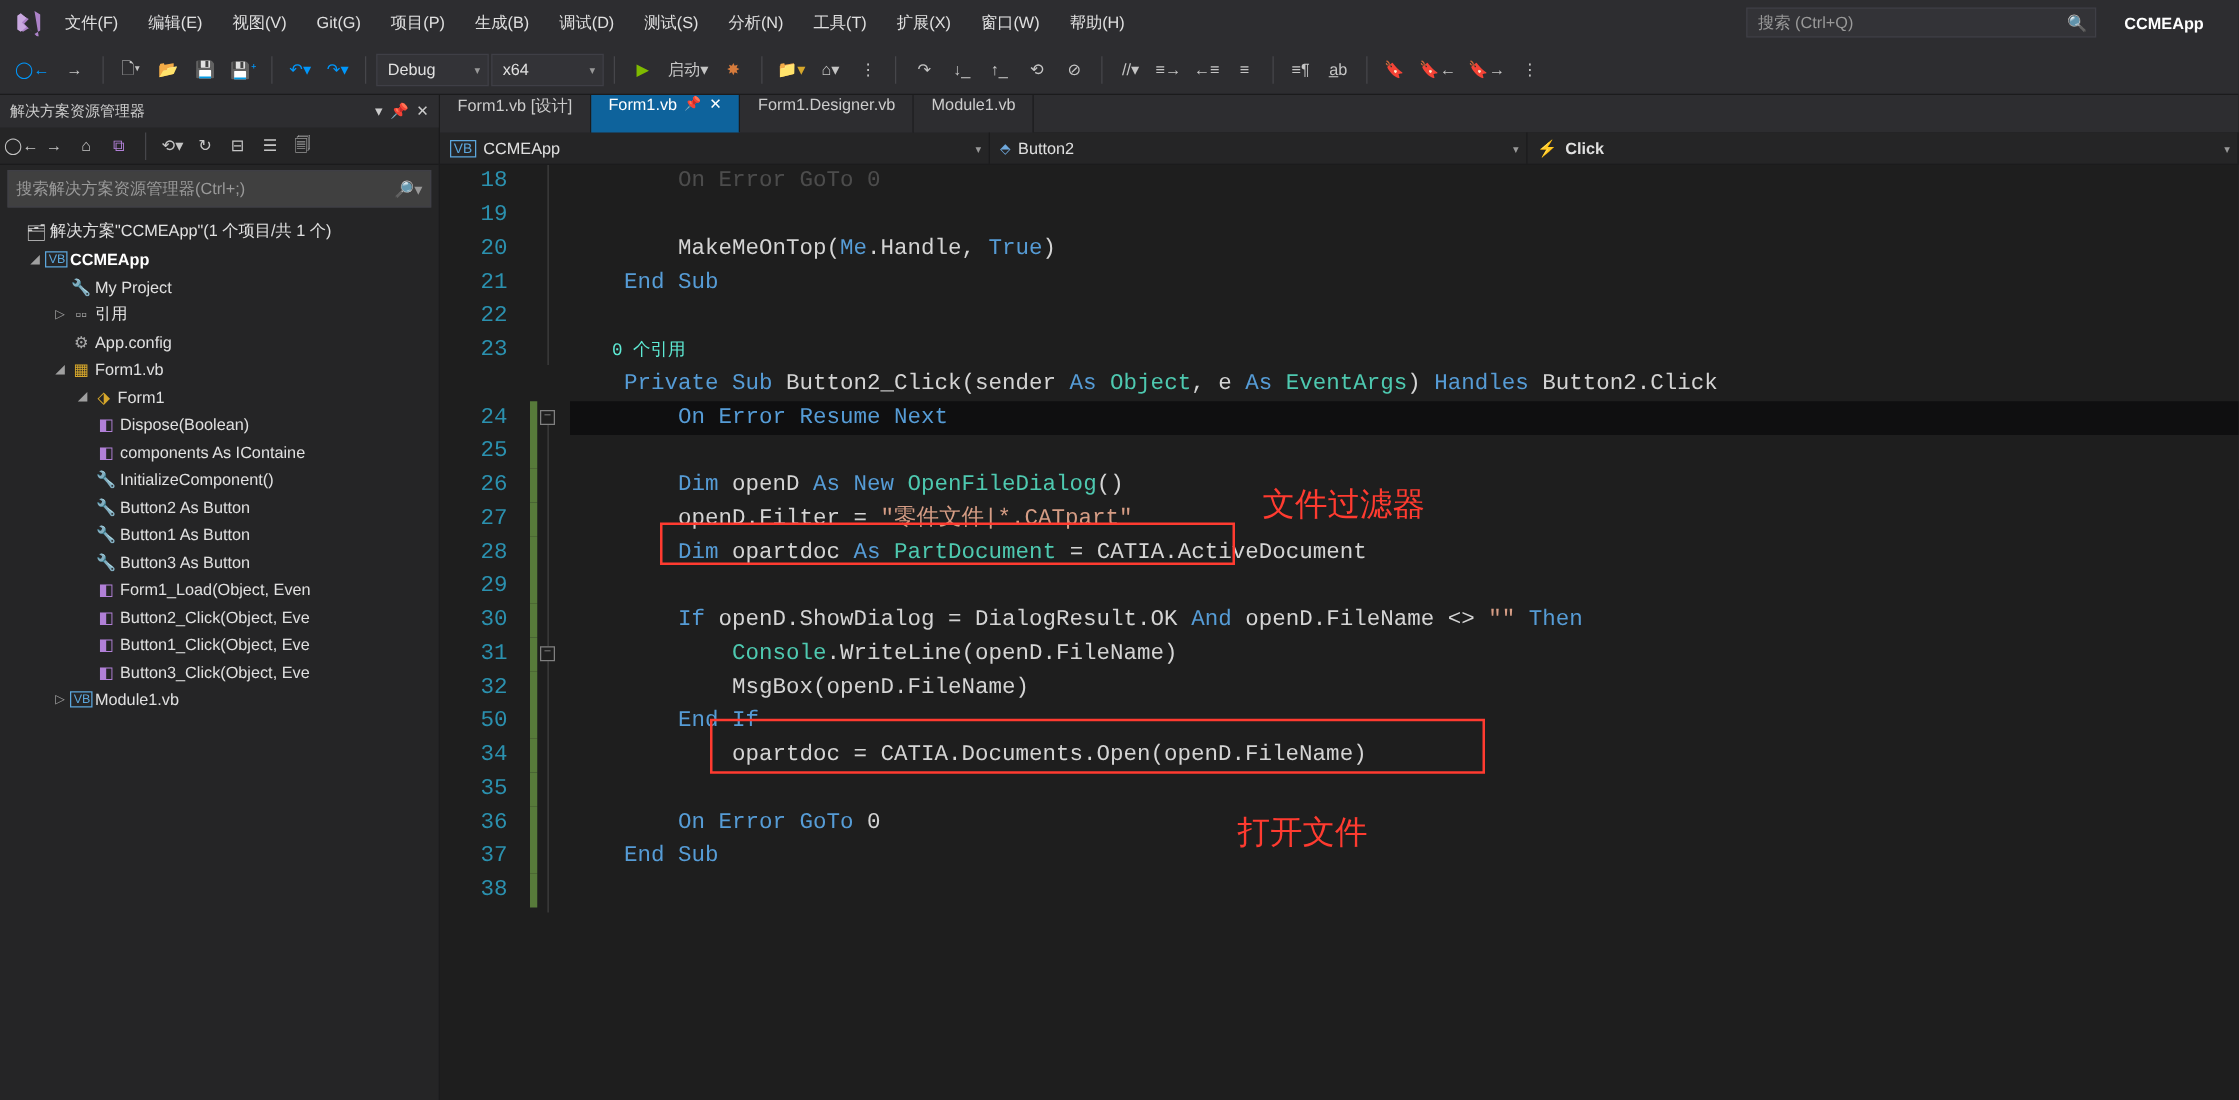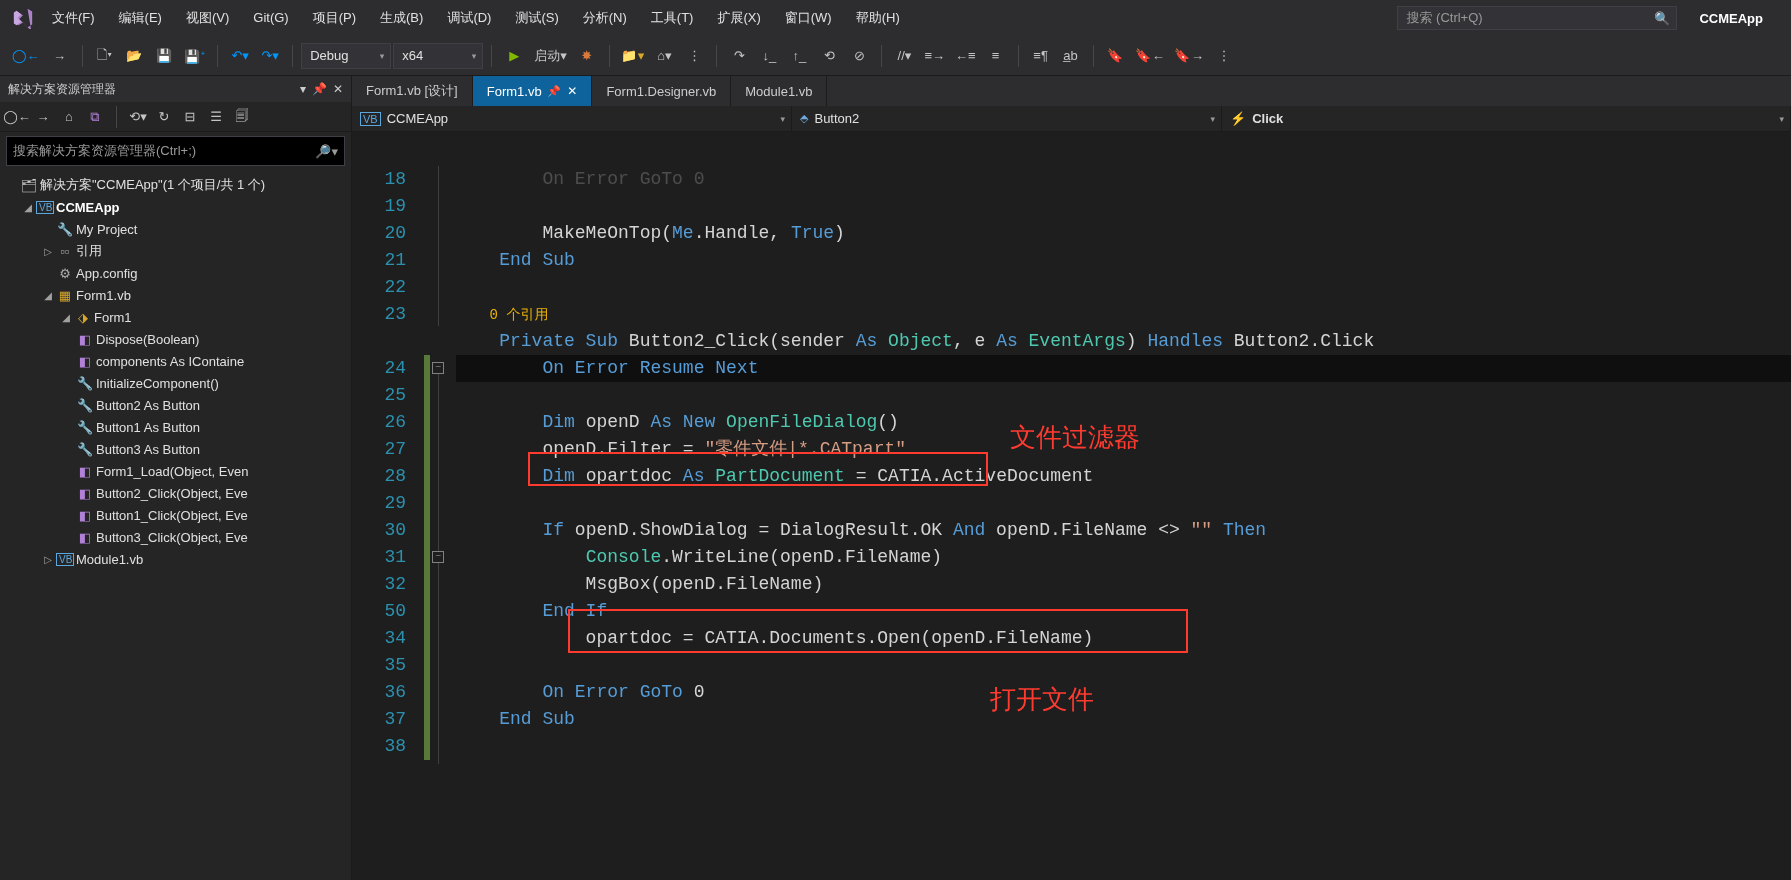--- a/index.html
+++ b/index.html
@@ -23,65 +23,65 @@
 
 
 .main { display:flex; height:calc(100% - 76px); }
 
 
 .sidepanel { width:352px; background:#252526; border-right:1px solid #1b1b1c; display:flex; flex-direction:column; }
 .sp-titlebar { height:26px; background:#2d2d30; display:flex; align-items:center; padding:0 8px; color:#ccc; font-size:12px; }
 .sp-titlebar .sp-icons { margin-left:auto; display:flex; gap:6px; }
 .sp-toolbar { height:30px; display:flex; align-items:center; padding:0 6px; gap:4px; border-bottom:1px solid #1b1b1c; }
 .sp-tool { width:22px; height:22px; display:flex; align-items:center; justify-content:center; color:#c5c5c5; }
-.sp-search { height:30px; background:#000000; border:1px solid #3f3f46; margin:4px 6px; display:flex; align-items:center; padding:0 6px; color:#999; position:relative; }
+.sp-search { height:30px; background:#404040; border:1px solid #3f3f46; margin:4px 6px; display:flex; align-items:center; padding:0 6px; color:#999; position:relative; }
 .sp-search .mag { position:absolute; right:6px; }
 .tree { flex:1; overflow:auto; padding:4px 0; }
 .tree-row { display:flex; align-items:center; height:22px; padding-left:4px; white-space:nowrap; }
 .tree-exp { width:16px; text-align:center; color:#a0a0a0; font-size:10px; }
 .tree-icon { width:18px; text-align:center; margin-right:2px; }
 .tree-label { color:#e0e0e0; }
 .tree-label.bold { font-weight:bold; color:#fff; }
 .ind-1{padding-left:20px;} .ind-2{padding-left:40px;} .ind-3{padding-left:58px;} .ind-4{padding-left:76px;}
 .ico-sln{color:#d0d0d0;} .ico-vb{color:#5ca7dd; font-size:10px; border:1px solid #5ca7dd; padding:0 2px;}
 .ico-wrench{color:#aaa;} .ico-ref{color:#aaa;} .ico-cfg{color:#aaa;}
 .ico-form{color:#d6a72b;} .ico-method{color:#b180d7;}
 
 
 .editor { flex:1; display:flex; flex-direction:column; background:#1e1e1e; }
 .tabs { height:30px; background:#2d2d30; display:flex; align-items:flex-end; }
-.tab { height:30px; padding:0 14px; display:flex; align-items:center; color:#ccc; background:#2d2d30; border-right:1px solid #1b1b1c; position:relative; gap:6px;}
+.tab { height:30px; padding:0 14px; display:flex; align-items:flex-start; color:#ccc; background:#2d2d30; border-right:1px solid #1b1b1c; position:relative; gap:6px;}
 .tab.active { background:#0e639c; color:#fff; }
 .tab .pin { font-size:11px; }
 .tab .x { font-size:12px; }
 
 .navbar { height:26px; background:#252526; border-bottom:1px solid #1b1b1c; display:flex; }
 .nav-combo { flex:1; display:flex; align-items:center; padding:0 8px; border-right:1px solid #1b1b1c; position:relative; color:#e0e0e0; }
 .nav-combo .caret { position:absolute; right:6px; font-size:9px; color:#999; }
 .nav-combo .bolt { color:#f0c040; margin-right:6px; }
 .nav-combo .ico { margin-right:6px; font-size:11px; }
 
-.code { flex:1; display:flex; font-family:Consolas,"Courier New",monospace; font-size:18px; line-height:27px; position:relative;margin-top:34px; }
+.code { flex:1; display:flex; font-family:Consolas,"Courier New",monospace; font-size:18px; line-height:27px; position:relative; }
 .gutter { width:72px; background:#1e1e1e; color:#2b91af; text-align:right; padding:0 18px 0 0; }
 .gutter .ln { height:27px; }
 .changebar { width:6px; background:#1e1e1e; }
 .changebar .cb { height:27px; width:6px; }
 .cb.g { background:#577a3a; }
 .foldcol { width:20px; background:#1e1e1e; position:relative; }
 .fold { position:absolute; left:2px; width:12px; height:12px; border:1px solid #808080; color:#808080; font-size:10px; line-height:10px; text-align:center; background:#1e1e1e; }
 .foldline { position:absolute; left:8px; width:1px; background:#404040; }
 .codebody { flex:1; position:relative; padding-left:6px; }
 .codeline { height:27px; white-space:pre; }
 .hl-current { background:#0f0f10; }
 .k { color:#569cd6; } 
 .t { color:#4ec9b0; } 
 .s { color:#d69d85; } 
 .c { color:#57a64a; } 
 .p { color:#d4d4d4; } 
-.ref { color:#eab308; font-size:14px; }
+.ref { color:#5eead4; font-size:14px; }
 
 .annot-box { position:absolute; border:2px solid #ff3b30; pointer-events:none; }
 .annot-text { position:absolute; color:#ff3b30; font-family:Liberation Sans, sans-serif; font-size:26px; font-weight:500; pointer-events:none; }
 </style>
 </head>
 <body>
 
 <div class="menubar">
   <div class="vs-logo">
     <svg width="22" height="22" viewBox="0 0 24 24">

